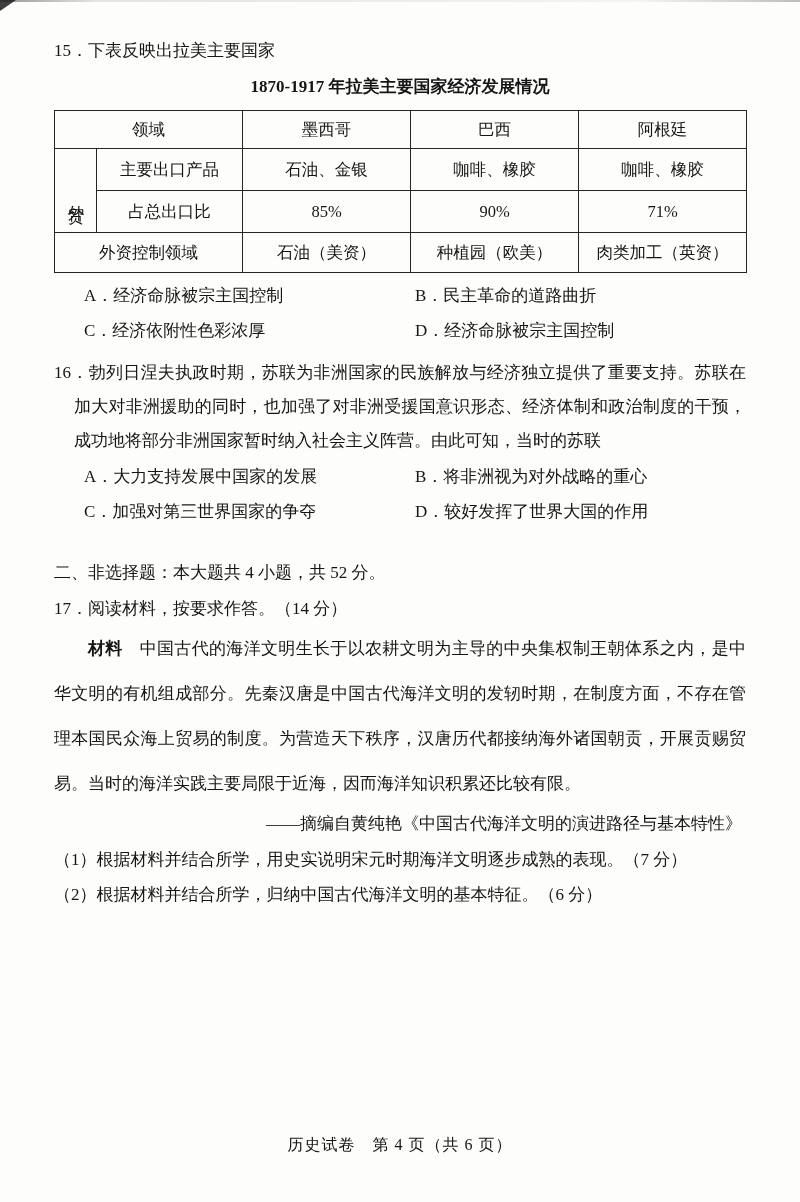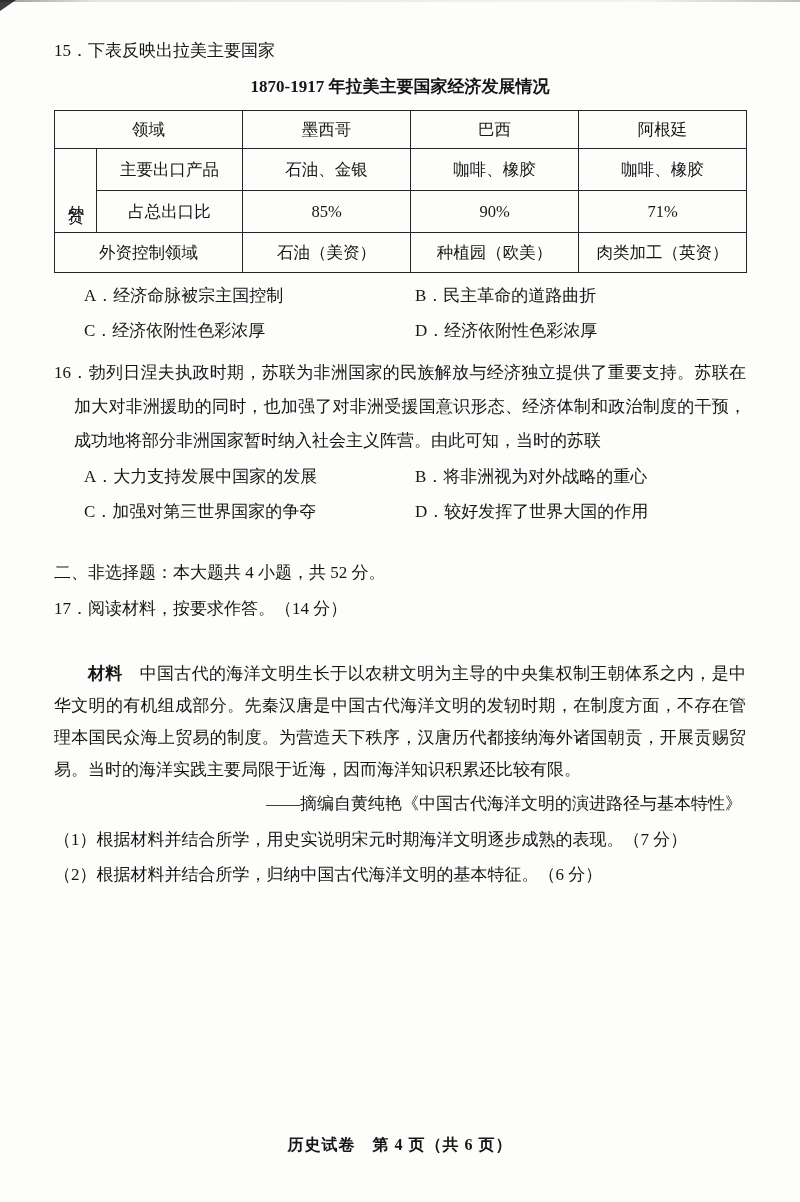--- a/index.html
+++ b/index.html
@@ -76,38 +76,37 @@
 
   .section-heading {
     font-weight: normal;
     margin-top: 27px;
     margin-bottom: 2px;
   }
 
   .material {
     text-indent: 2em;
     text-align: justify;
-    line-height: 32px;
-    margin-top: 32px;
+    line-height: 45px;
   }
   .material-label { font-weight: bold; margin-right: 1em; }
 
   .source-line {
     text-align: right;
     padding-right: 4px;
     line-height: 36px;
   }
 
   .subq { text-align: justify; line-height: 35px; }
 
   .footer {
     position: absolute;
     left: 0; right: 0; bottom: 46px;
     text-align: center;
-    font-weight: bold;
+    font-weight: normal;
     font-size: 16px;
     letter-spacing: 1px;
   }
 </style>
 </head>
 <body>
 
 <div class="page">
   <div class="scan-edge-top"></div>
   <div class="scan-corner-tl"></div>
@@ -150,21 +149,21 @@
         <td>种植园（欧美）</td>
         <td>肉类加工（英资）</td>
       </tr>
     </tbody>
   </table>
 
   <div class="options">
     <div>A．经济命脉被宗主国控制</div>
     <div>B．民主革命的道路曲折</div>
     <div>C．经济依附性色彩浓厚</div>
-    <div>D．经济依附性色彩浓厚</div>
+    <div>D．经济命脉被宗主国控制</div>
   </div>
 
   <p class="line hang q16"><span>16．</span><span>勃列日涅夫执政时期，苏联为非洲国家的民族解放与经济独立提供了重要支持。苏联在加大对非洲援助的同时，也加强了对非洲受援国意识形态、经济体制和政治制度的干预，成功地将部分非洲国家暂时纳入社会主义阵营。由此可知，当时的苏联</span></p>
 
   <div class="options">
     <div>A．大力支持发展中国家的发展</div>
     <div>B．将非洲视为对外战略的重心</div>
     <div>C．加强对第三世界国家的争夺</div>
     <div>D．较好发挥了世界大国的作用</div>
   </div>

